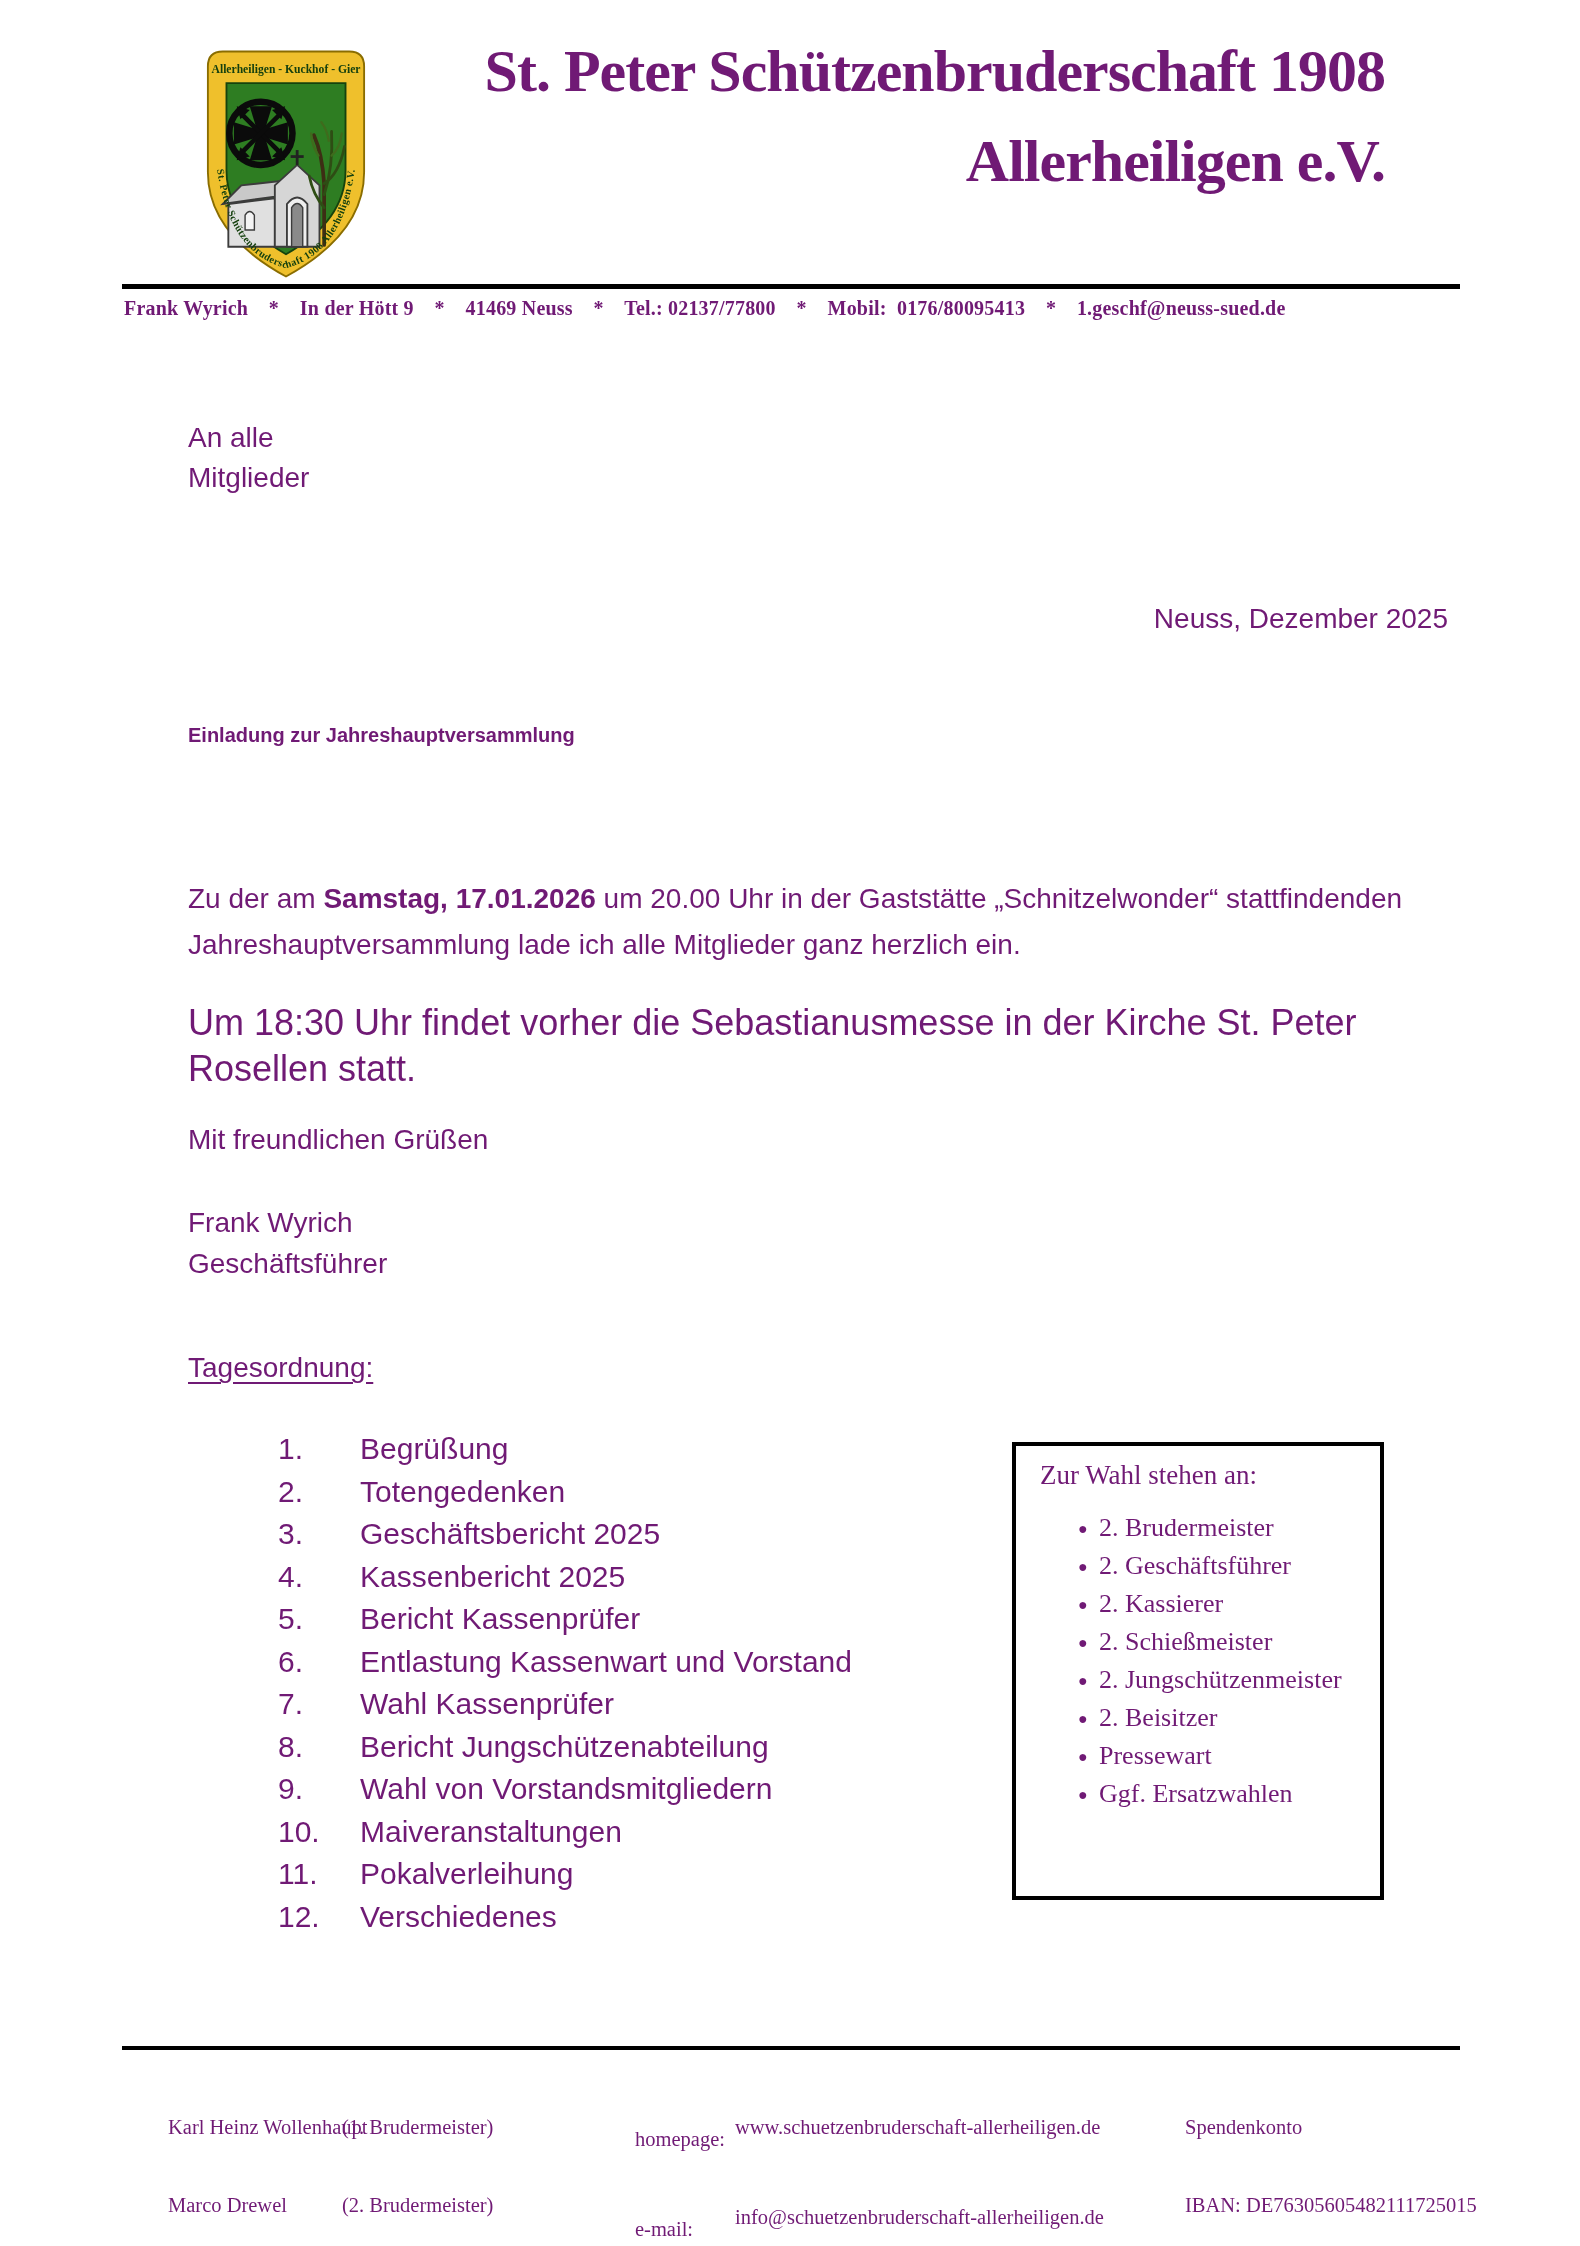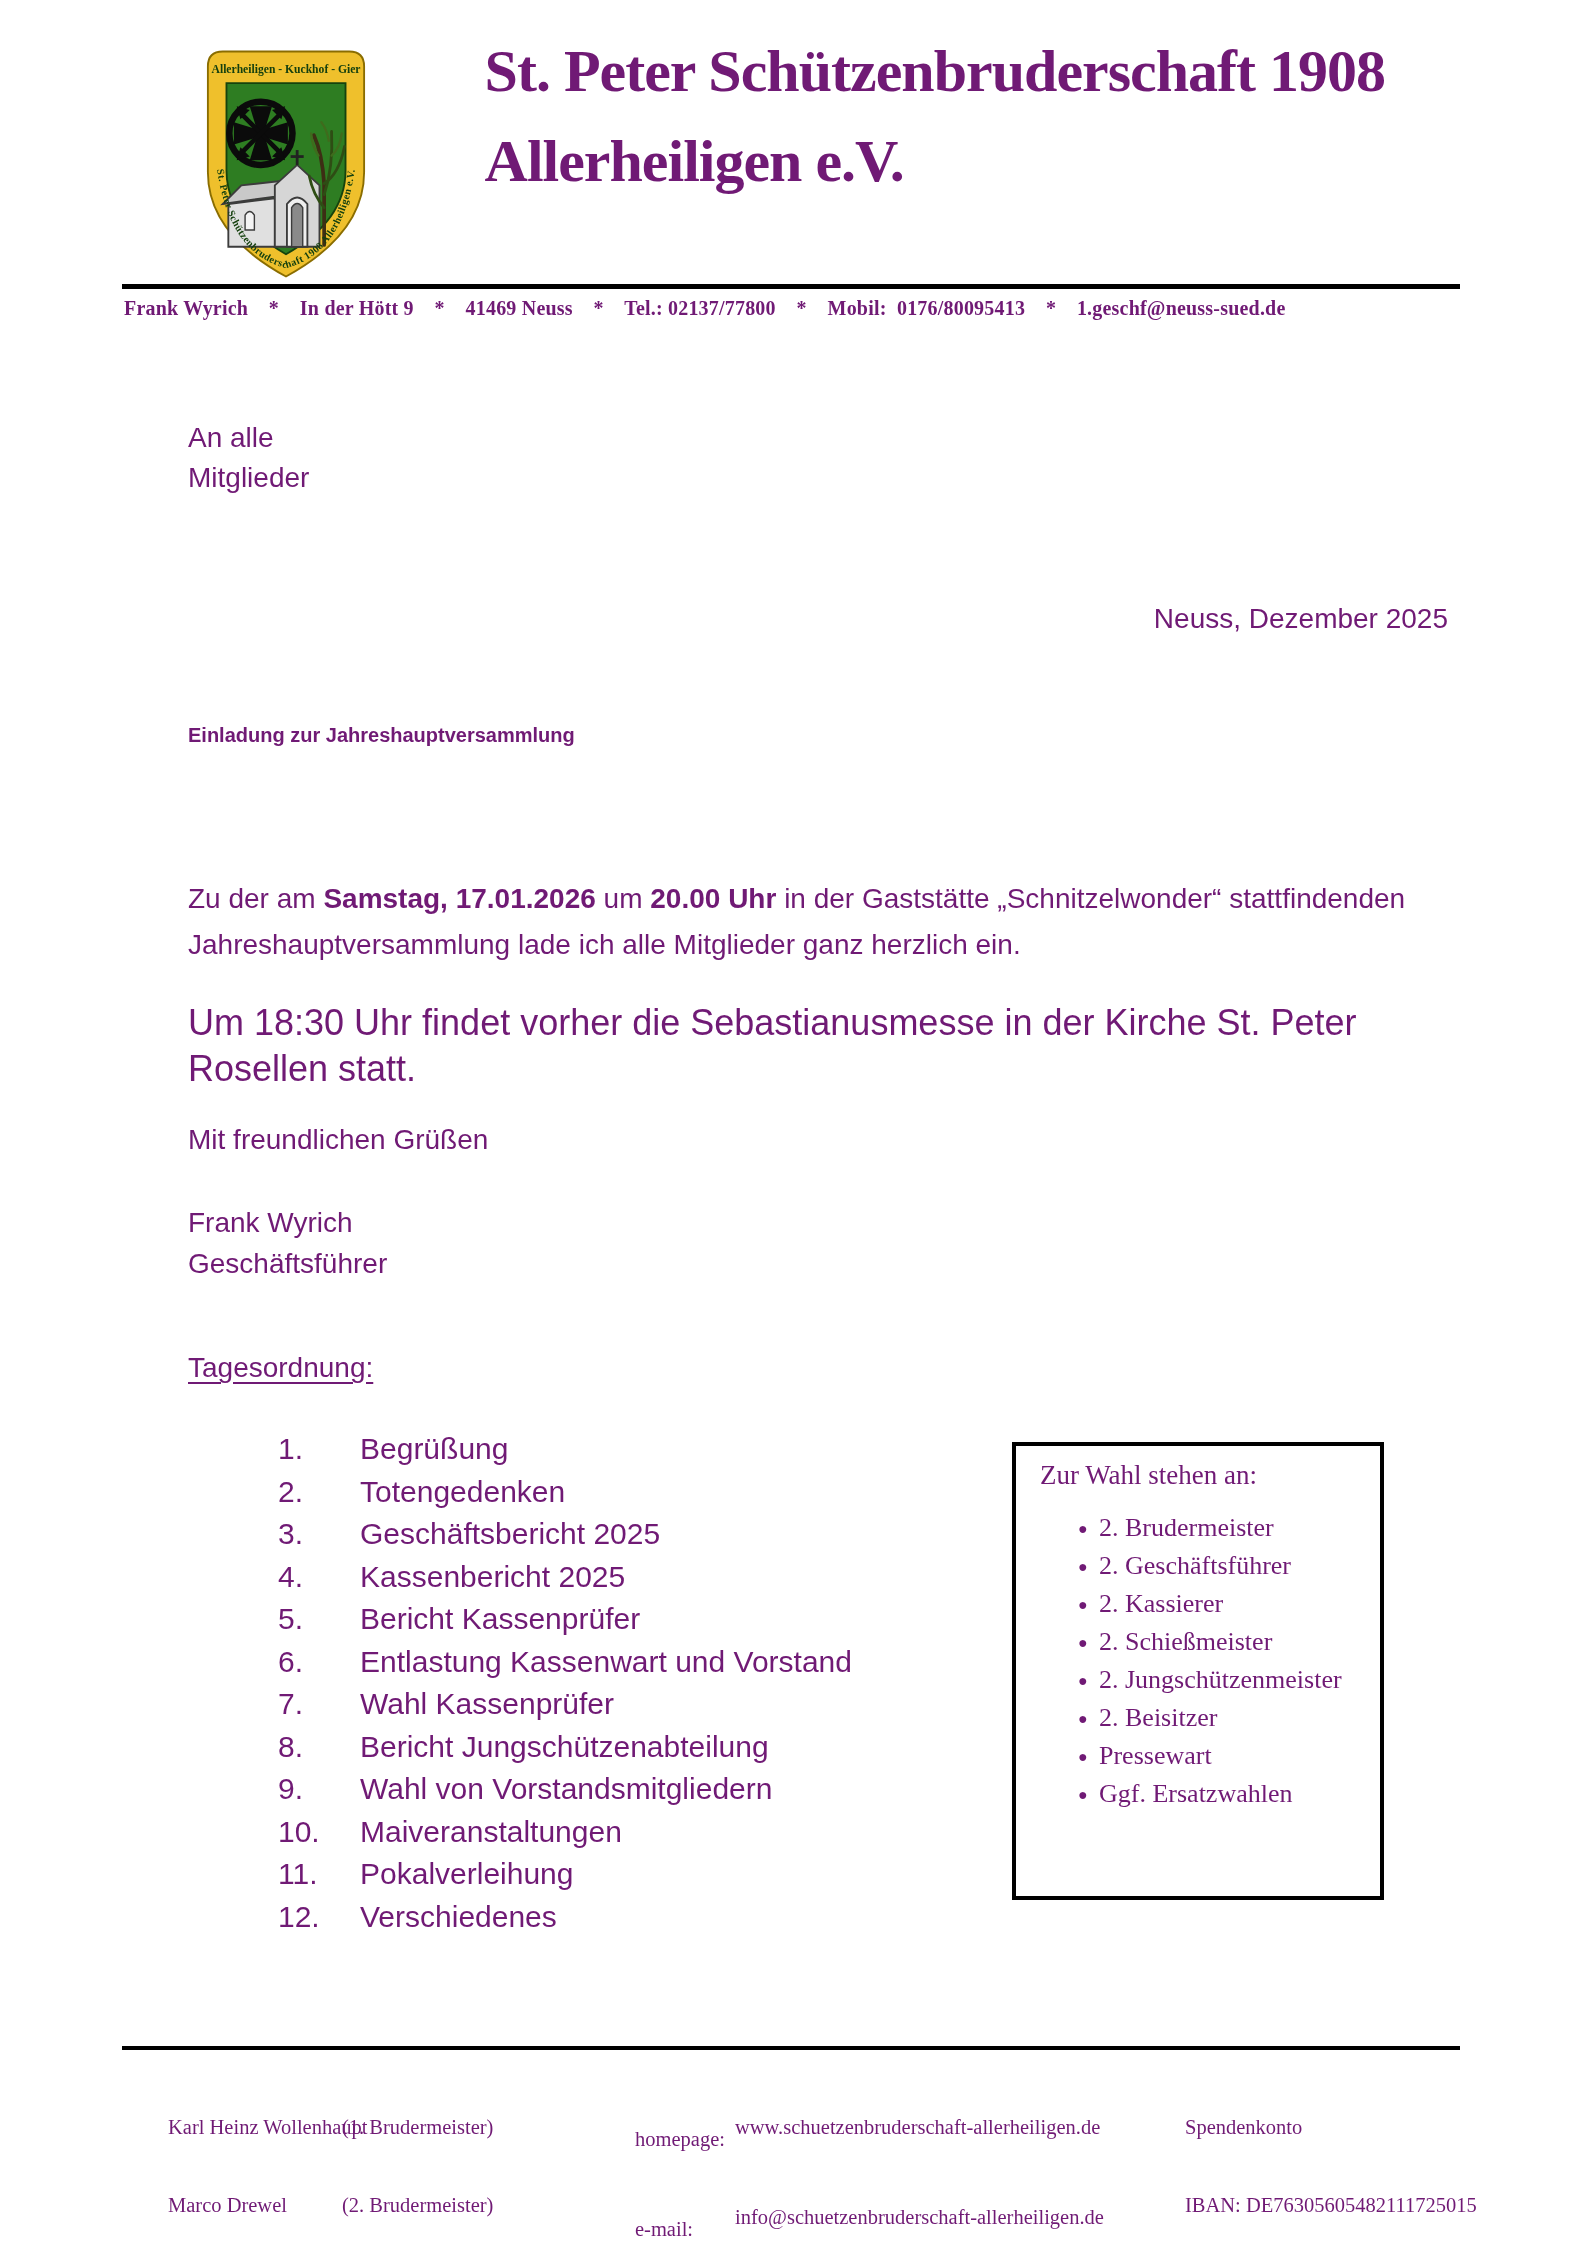--- a/index.html
+++ b/index.html
@@ -9,20 +9,21 @@
     background:#ffffff;
     margin:0 auto;
     font-family:"Liberation Sans",sans-serif;
     color:#701a75;
     overflow:hidden;
   }
   
   .logo{position:absolute;left:193px;top:44px;}
   .org-title{
     position:absolute;top:26px;right:195px;
+    text-align:right;
     font-family:"Liberation Serif",serif;
     font-weight:700;font-size:60px;line-height:90px;
     letter-spacing:-1px;white-space:nowrap;
   }
   .rule-top{position:absolute;left:122px;top:284px;width:1338px;height:5px;background:#000;}
   .contact{
     position:absolute;left:124px;top:297px;
     font-family:"Liberation Serif",serif;font-weight:700;font-size:20px;
     white-space:pre;letter-spacing:0.2px;
   }
@@ -132,21 +133,21 @@
 
   <div class="recipient">
     <div>An alle</div>
     <div>Mitglieder</div>
   </div>
 
   <div class="dateline">Neuss, Dezember 2025</div>
 
   <div class="subject">Einladung zur Jahreshauptversammlung</div>
 
-  <div class="para1"><span>Zu der am </span><span style="font-weight: 700;">Samstag, 17.01.2026</span><span> um </span><span style="font-weight: 700;">20.00 Uhr</span><span> in der Gaststätte „Schnitzelwonder“ stattfindenden Jahreshauptversammlung lade ich alle Mitglieder ganz herzlich ein.</span></div>
+  <div class="para1"><span>Zu der am </span><span style="font-weight: 700;">Samstag, 17.01.2026</span><span> um </span><span style="font-weight: 400;">20.00 Uhr</span><span> in der Gaststätte „Schnitzelwonder“ stattfindenden Jahreshauptversammlung lade ich alle Mitglieder ganz herzlich ein.</span></div>
 
   <div class="para2">Um 18:30 Uhr findet vorher die Sebastianusmesse in der Kirche St. Peter Rosellen statt.</div>
 
   <div class="closing">Mit freundlichen Grüßen</div>
 
   <div class="signature">
     <div>Frank Wyrich</div>
     <div>Geschäftsführer</div>
   </div>
 

